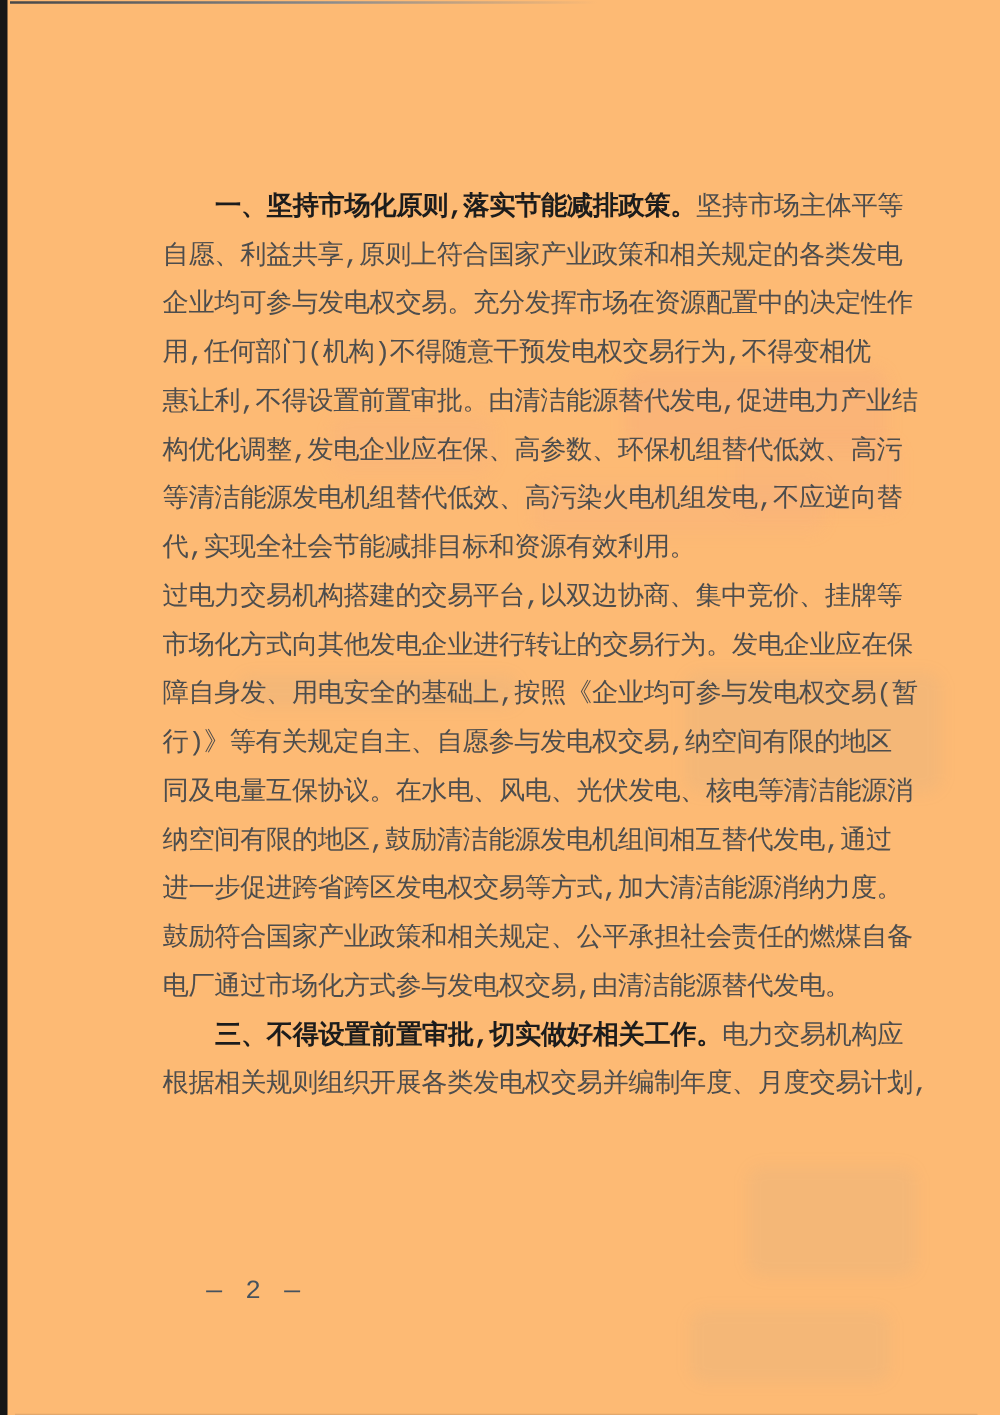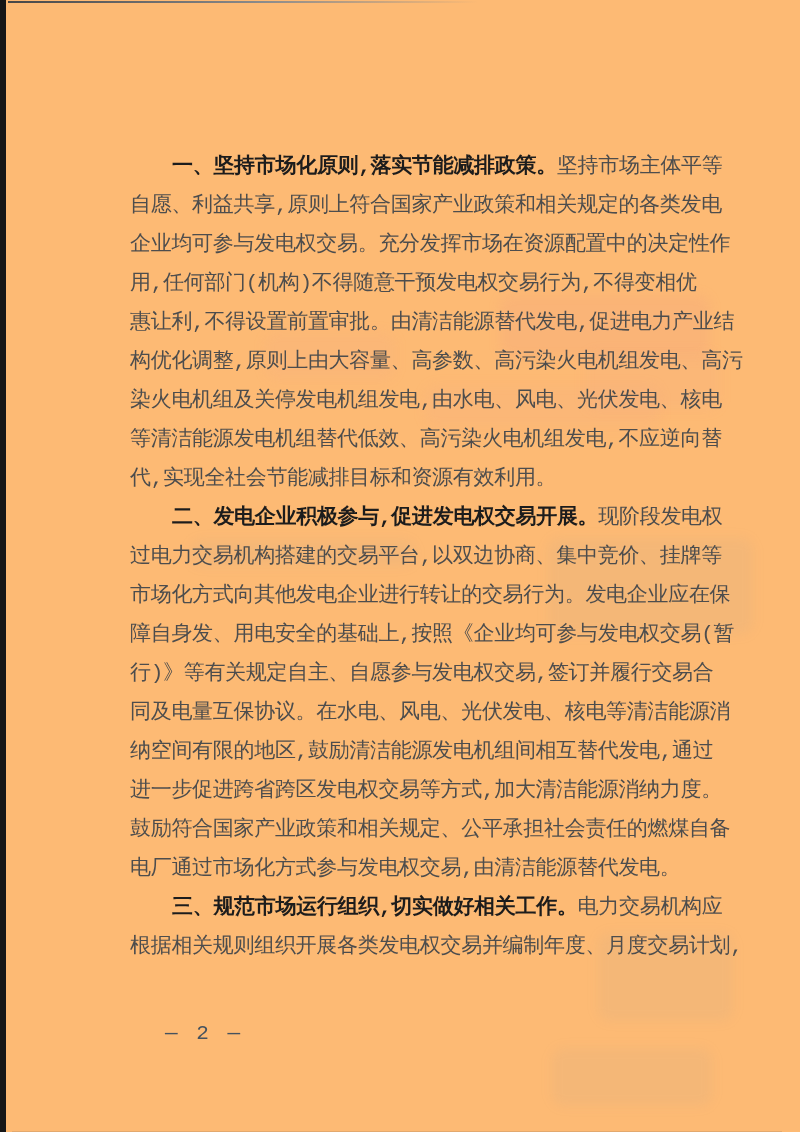--- a/index.html
+++ b/index.html
@@ -79,44 +79,40 @@
   <div class="content">
 
     <div>
       <div class="line indent">
         <span class="bold">一、坚持市场化原则,落实节能减排政策。</span><span>坚持市场主体平等</span>
       </div>
       <div class="line">自愿、利益共享,原则上符合国家产业政策和相关规定的各类发电</div>
       <div class="line">企业均可参与发电权交易。充分发挥市场在资源配置中的决定性作</div>
       <div class="line">用,任何部门(机构)不得随意干预发电权交易行为,不得变相优</div>
       <div class="line">惠让利,不得设置前置审批。由清洁能源替代发电,促进电力产业结</div>
-      <div class="line">构优化调整,原则上由大容量、高参数、高污染火电机组发电、高污</div>
-      <div class="line">染火电机组及关停发电机组发电,由水电、风电、光伏发电、核电</div>
+      <div class="line">构优化调整,发电企业应在保、高参数、环保机组替代低效、高污</div>
       <div class="line">等清洁能源发电机组替代低效、高污染火电机组发电,不应逆向替</div>
       <div class="line">代,实现全社会节能减排目标和资源有效利用。</div>
     </div>
 
     <div>
-      <div class="line indent">
-        <span class="bold">二、发电企业积极参与,促进发电权交易开展。</span><span>现阶段发电权</span>
-      </div>
       <div class="line">过电力交易机构搭建的交易平台,以双边协商、集中竞价、挂牌等</div>
       <div class="line">市场化方式向其他发电企业进行转让的交易行为。发电企业应在保</div>
       <div class="line">障自身发、用电安全的基础上,按照《企业均可参与发电权交易(暂</div>
-      <div class="line">行)》等有关规定自主、自愿参与发电权交易,签订并履行交易合</div>
+      <div class="line">行)》等有关规定自主、自愿参与发电权交易,纳空间有限的地区</div>
       <div class="line">同及电量互保协议。在水电、风电、光伏发电、核电等清洁能源消</div>
       <div class="line">纳空间有限的地区,鼓励清洁能源发电机组间相互替代发电,通过</div>
       <div class="line">进一步促进跨省跨区发电权交易等方式,加大清洁能源消纳力度。</div>
       <div class="line">鼓励符合国家产业政策和相关规定、公平承担社会责任的燃煤自备</div>
       <div class="line">电厂通过市场化方式参与发电权交易,由清洁能源替代发电。</div>
     </div>
 
     <div>
       <div class="line indent">
-        <span class="bold">三、规范市场运行组织,切实做好相关工作。</span><span>电力交易机构应</span>
+        <span class="bold">三、不得设置前置审批,切实做好相关工作。</span><span>电力交易机构应</span>
       </div>
       <div class="line">根据相关规则组织开展各类发电权交易并编制年度、月度交易计划,</div>
     </div>
 
   </div>
 
   <div class="footer">— 2 —</div>
 
 </div>
 

